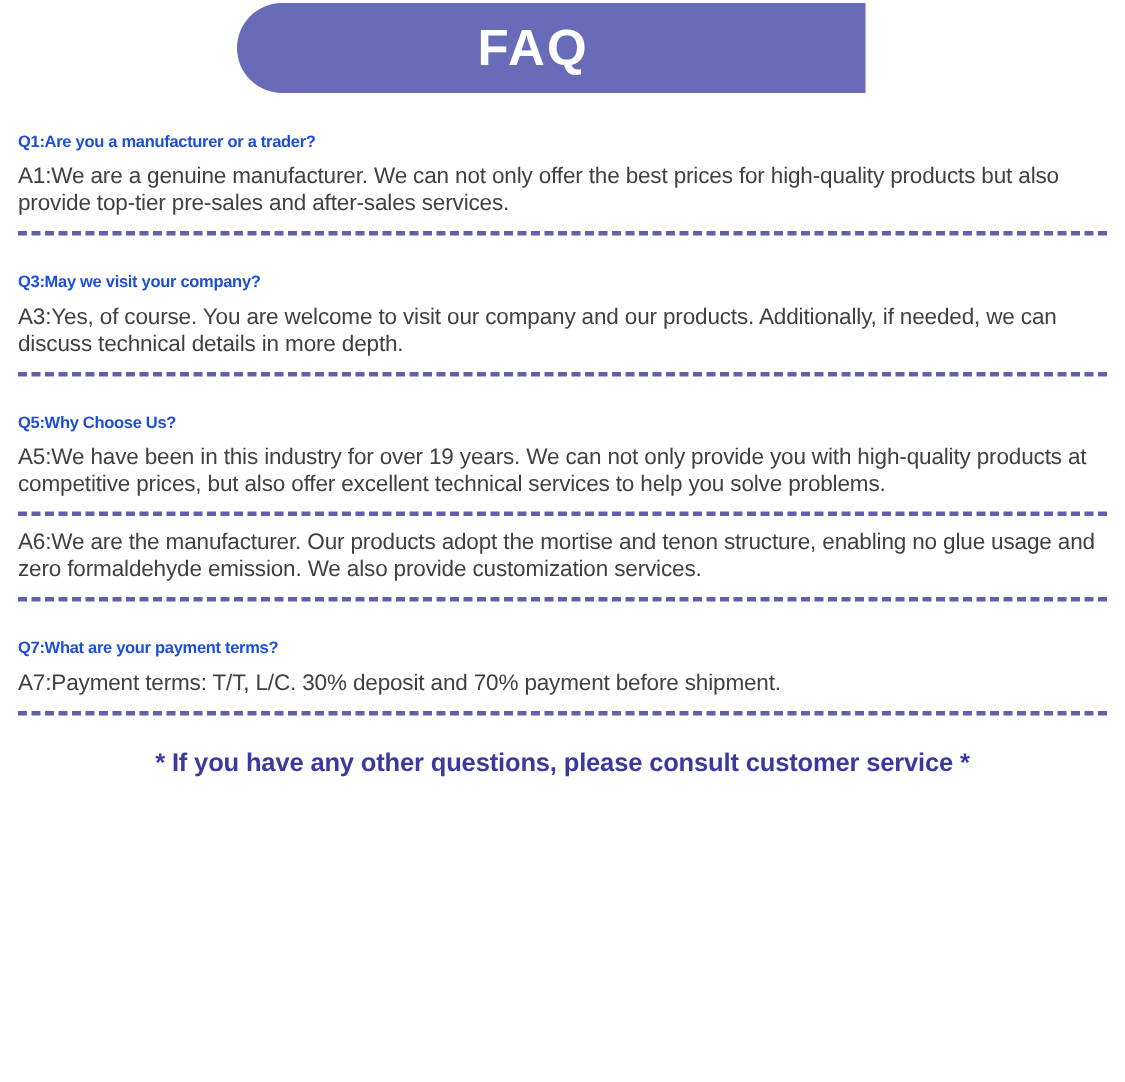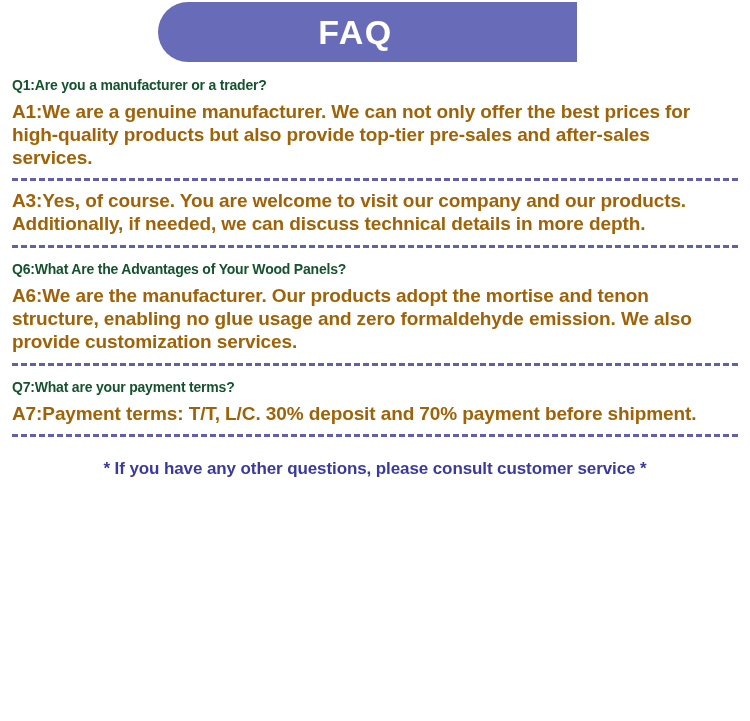--- a/index.html
+++ b/index.html
@@ -53,31 +53,31 @@
 
   
   .faq-list {
     padding: 0 12px 0 12px;
     box-sizing: border-box;
   }
   .faq-item {
     padding-top: 9px;
   }
   .question {
-    font-size: 14px;
+    font-size: 11px;
     font-weight: bold;
-    color: #14532d;
+    color: #1d4ed8;
     line-height: 1.22;
     letter-spacing: -0.2px;
-    margin: 4px 0 7px 0;
+    margin: 16px 0 7px 0;
   }
   .answer {
-    font-size: 19px;
-    font-weight: bold;
-    color: #a16207;
+    font-size: 15px;
+    font-weight: normal;
+    color: #404040;
     line-height: 1.2;
     letter-spacing: -0.1px;
     margin: 0;
     max-width: 722px;
   }
   .divider {
     margin-top: 9px;
     height: 0;
     border-top: 3px dashed #6060AD;
     width: 726px;
@@ -107,28 +107,33 @@
   <div class="faq-list">
 
     <div class="faq-item">
       <p class="question">Q1:Are you a manufacturer or a trader?</p>
       <p class="answer">A1:We are a genuine manufacturer. We can not only offer the best prices for high-quality products but also provide top-tier pre-sales and after-sales services.</p>
       <div class="divider"></div>
     </div>
 
 
     <div class="faq-item">
+      <p class="question">Q3:May we visit your company?</p>
       <p class="answer">A3:Yes, of course. You are welcome to visit our company and our products. Additionally, if needed, we can discuss technical details in more depth.</p>
       <div class="divider"></div>
     </div>
 
 
+    <div class="faq-item">
+      <p class="question">Q5:Why Choose Us?</p>
+      <p class="answer">A5:We have been in this industry for over 19 years. We can not only provide you with high-quality products at competitive prices, but also offer excellent technical services to help you solve problems.</p>
+      <div class="divider"></div>
+    </div>
 
     <div class="faq-item">
-      <p class="question">Q6:What Are the Advantages of Your Wood Panels?</p>
       <p class="answer">A6:We are the manufacturer. Our products adopt the mortise and tenon structure, enabling no glue usage and zero formaldehyde emission. We also provide customization services.</p>
       <div class="divider"></div>
     </div>
 
     <div class="faq-item">
       <p class="question">Q7:What are your payment terms?</p>
       <p class="answer">A7:Payment terms: T/T, L/C. 30% deposit and 70% payment before shipment.</p>
       <div class="divider"></div>
     </div>
 

